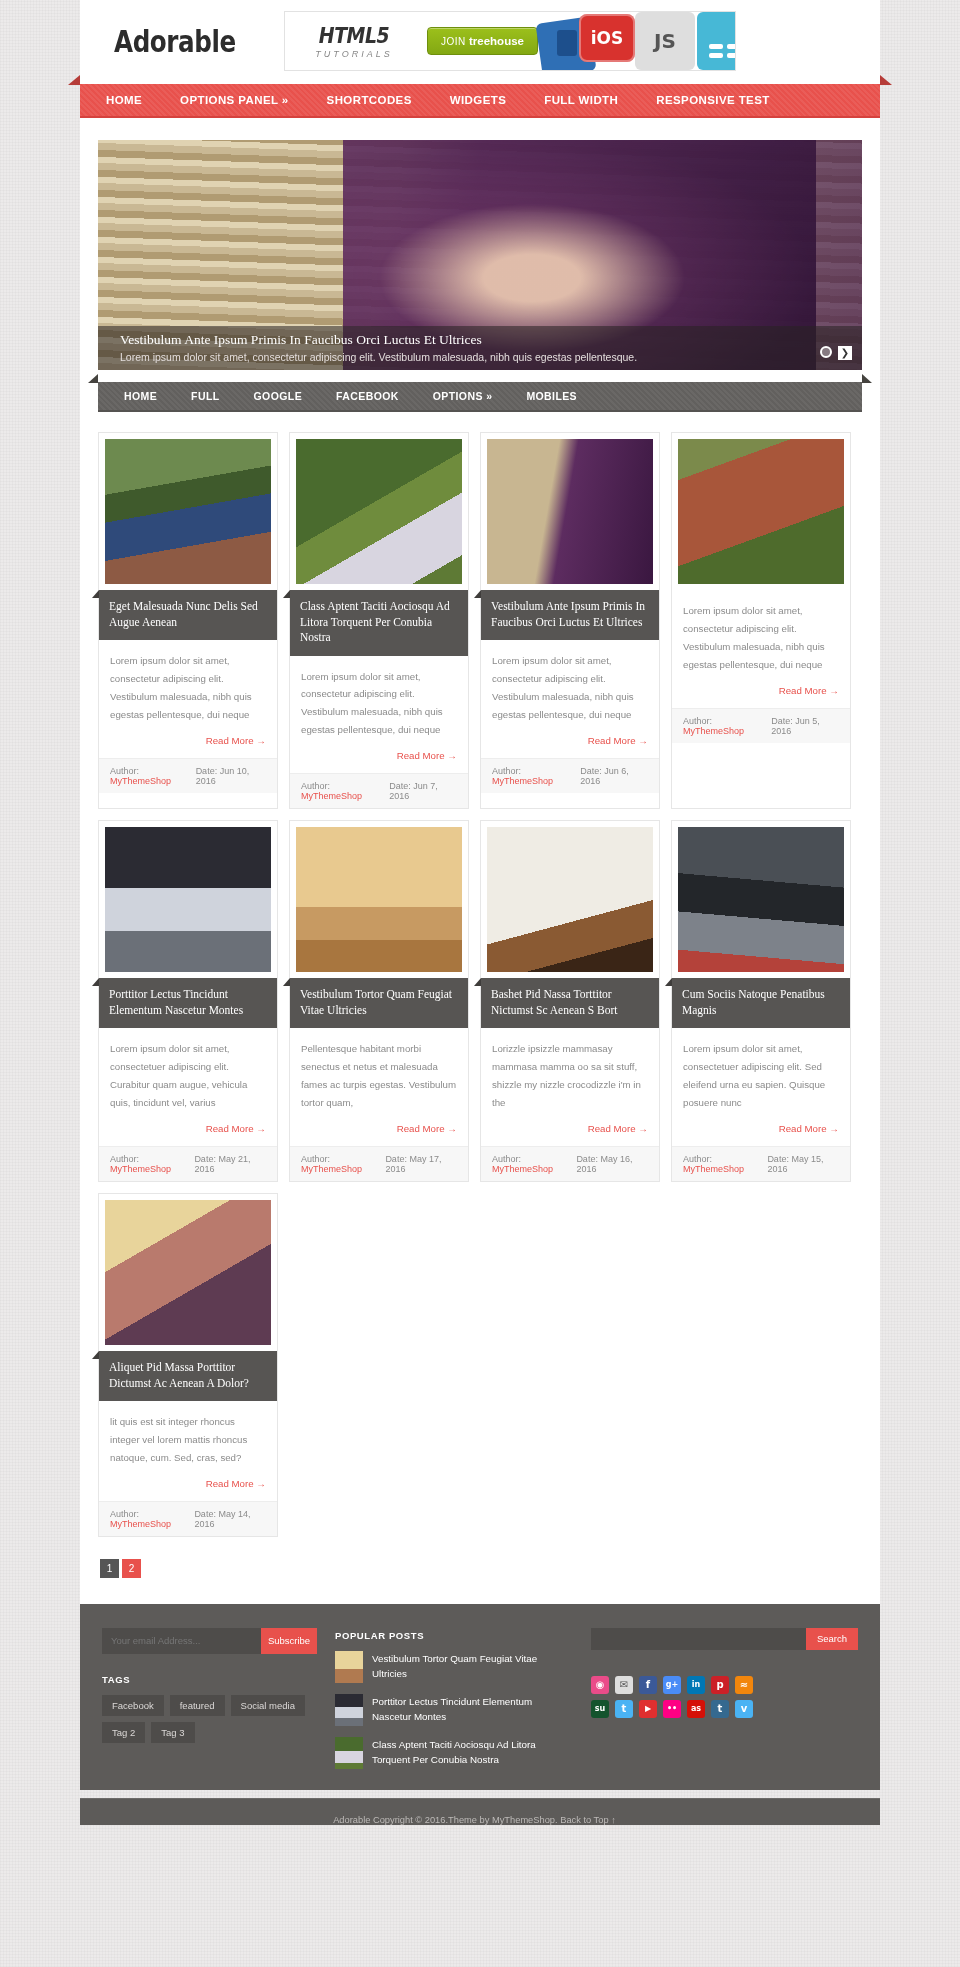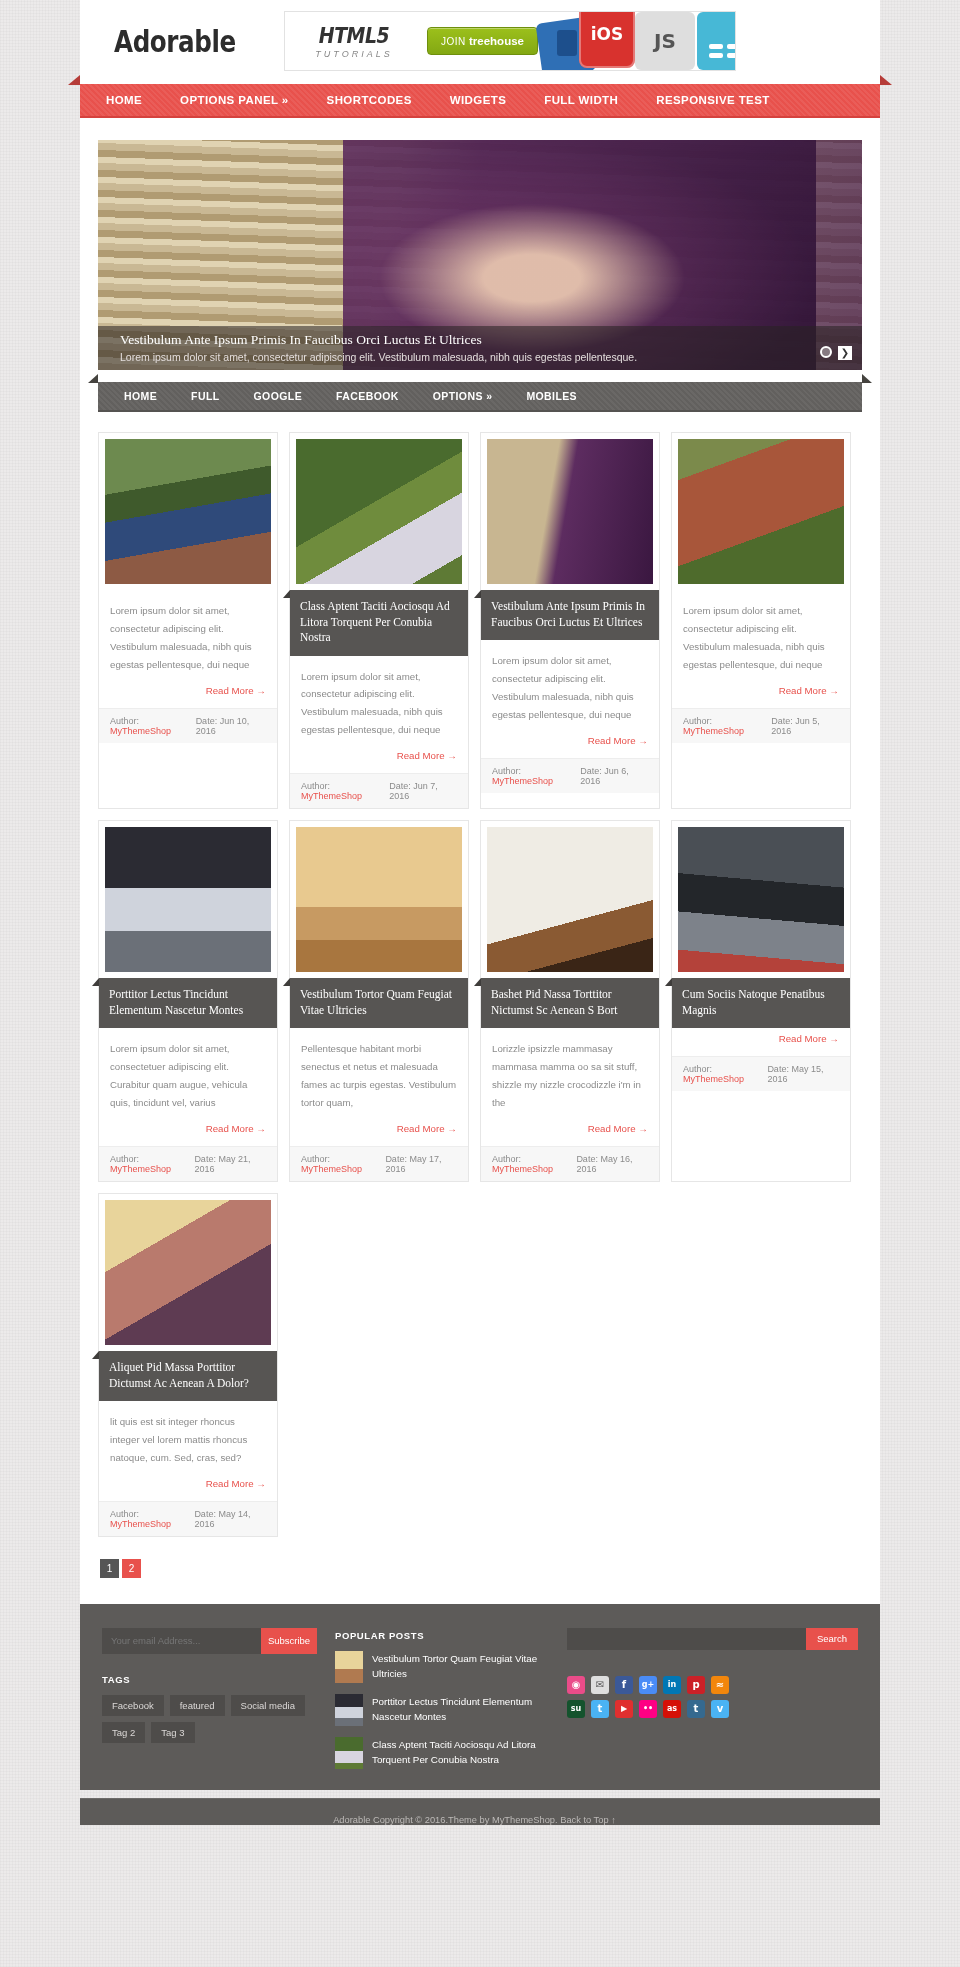--- a/index.html
+++ b/index.html
@@ -38,21 +38,21 @@
     background:linear-gradient(#9cc01b,#83a813); border:1px solid #6e8f0d;
     border-radius:4px; color:#fff; font-size:11.5px; font-weight:bold;
     padding:7px 13px; margin-left:12px; white-space:nowrap;
     box-shadow:inset 0 1px 0 rgba(255,255,255,.35);
   }
   .ad-btn .jo { font-weight:normal; font-size:10px; letter-spacing:.5px;}
   .ad-art { position:absolute; right:0; top:0; bottom:0; width:200px; display:flex; align-items:flex-end; }
   .ad-tile { position:absolute; border-radius:6px; }
   .t-blue  { width:54px;height:54px;background:#2f6fb5;left:4px;bottom:-4px; transform:rotate(-8deg);}
   .t-blue2 { width:20px;height:26px;background:#1d4f8c;left:22px;bottom:14px;border-radius:3px;}
-  .t-red   { width:56px;height:68px;background:#d8322e;left:44px;bottom:2px;border-radius:8px;
+  .t-red   { width:56px;height:48px;background:#d8322e;left:44px;bottom:8px;border-radius:8px;
              box-shadow:inset 0 0 0 2px rgba(255,255,255,.35);}
   .t-red .lbl{position:absolute;inset:0;display:flex;align-items:center;justify-content:center;
               color:#fff;font-weight:bold;font-size:17px;font-family:"DejaVu Sans",sans-serif;}
   .t-grey  { width:60px;height:58px;background:#dedede;left:100px;bottom:0;border-radius:6px;}
   .t-grey .lbl{position:absolute;inset:0;display:flex;align-items:center;justify-content:center;
               color:#555;font-weight:bold;font-size:20px;font-family:"DejaVu Sans",sans-serif;}
   .t-cyan  { width:56px;height:58px;background:#47b8d6;left:162px;bottom:0;border-radius:6px;}
   .t-cyan .grid{position:absolute;inset:12px;display:grid;grid-template-columns:1fr 1fr;
                 grid-template-rows:1fr 1fr;gap:4px;}
   .t-cyan .grid i{background:#fff;border-radius:2px;display:block;}
@@ -141,21 +141,21 @@
   
   .pager { display:flex; gap:3px; padding:22px 0 26px 2px; }
   .pager span { width:19px;height:19px; display:flex;align-items:center;justify-content:center;
                 font-size:10px; color:#fff; background:#555; }
   .pager span.active { background:#e8514c; }
 
   
   .footer { background:#5d5b59; padding:24px 22px 10px 22px; display:flex; }
   .fcol1 { width:215px; }
   .fcol2 { width:232px; margin-left:18px;}
-  .fcol3 { width:auto; flex:1;}
+  .fcol3 { width:auto; margin-left:24px; flex:1;}
   .sub-row { display:flex; height:26px; }
   .sub-row input {
     flex:1; background:#4e4c4a; border:none; color:#a7a4a2; font-size:9.5px; padding:0 9px;
     font-family:"Liberation Sans", sans-serif; outline:none;
   }
   .sub-row button {
     background:#e8514c; color:#fff; border:none; font-size:9.5px; width:56px; cursor:pointer;
     font-family:"Liberation Sans", sans-serif;
   }
   .wtitle { color:#fff; font-size:9.5px; font-weight:bold; letter-spacing:.6px; margin:20px 0 10px 0;}
@@ -253,20 +253,21 @@
         <a href="#">FACEBOOK</a>
         <a href="#">OPTIONS »</a>
         <a href="#">MOBILES</a>
       </nav>
     </div>
 
     <div class="grid">
 
       <div class="card">
         <div class="thumb" style="background:linear-gradient(170deg,#6d8a4f 0 32%,#3f5a2c 32% 48%,#2f4a7a 48% 70%,#8d5a44 70% 100%),#5c7a46;"></div>
+        <div class="card-title">Eget Malesuada Nunc Delis Sed Augue Aenean</div>
         <div class="excerpt">Lorem ipsum dolor sit amet, consectetur adipiscing elit. Vestibulum malesuada, nibh quis egestas pellentesque, dui neque</div>
         <div class="readmore"><a href="#">Read More →</a></div>
         <div class="meta">
           <span><span>Author:</span>
                 <b>MyThemeShop</b></span>
           <span><span>Date:</span>
                 <span>Jun 10, 2016</span></span>
         </div>
       </div>
 
@@ -343,20 +344,21 @@
           <span><span>Author:</span>
                 <b>MyThemeShop</b></span>
           <span><span>Date:</span>
                 <span>May 16, 2016</span></span>
         </div>
       </div>
 
       <div class="card">
         <div class="thumb" style="background:linear-gradient(185deg,#4a4f55 0 38%,#23262a 38% 62%,#7d828a 62% 86%,#b4423a 86% 100%),#3d4147;"></div>
         <div class="card-title">Cum Sociis Natoque Penatibus Magnis</div>
+        <div class="excerpt">Lorem ipsum dolor sit amet, consectetuer adipiscing elit. Sed eleifend urna eu sapien. Quisque posuere nunc</div>
         <div class="readmore"><a href="#">Read More →</a></div>
         <div class="meta">
           <span><span>Author:</span>
                 <b>MyThemeShop</b></span>
           <span><span>Date:</span>
                 <span>May 15, 2016</span></span>
         </div>
       </div>
 
       <div class="card">

